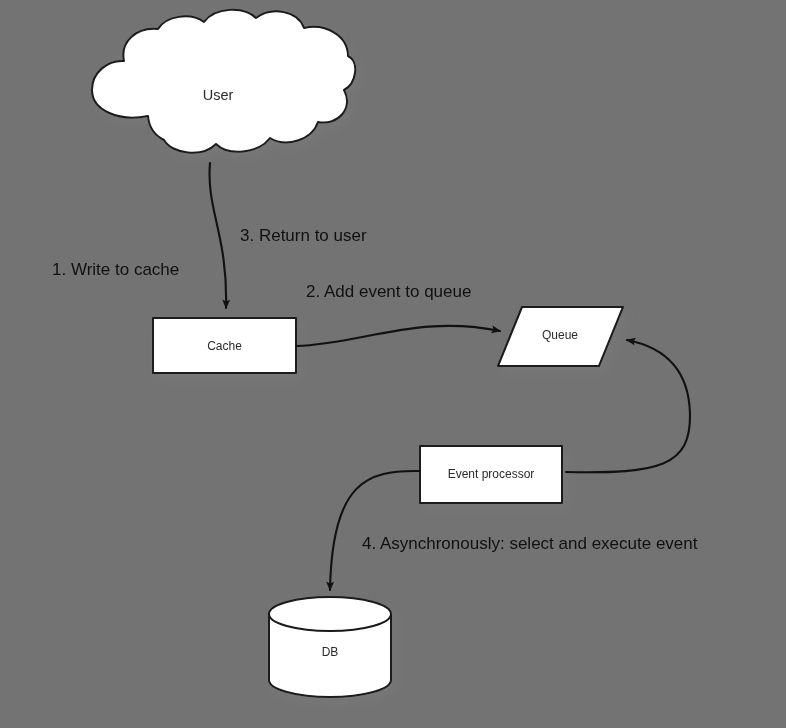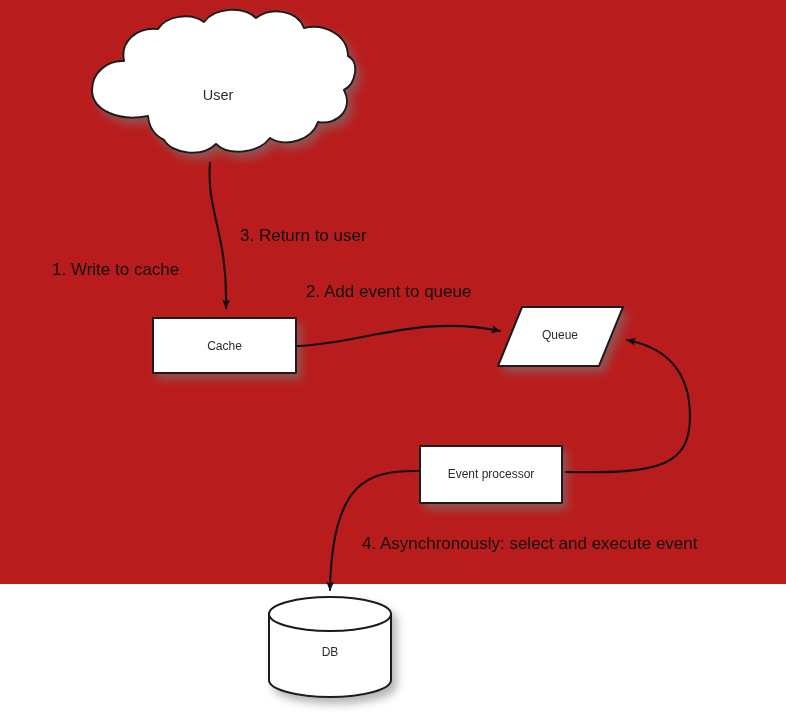--- a/index.html
+++ b/index.html
@@ -9,22 +9,22 @@
   }
   body {
     width: 786px;
     height: 728px;
     overflow: hidden;
     font-family: "Liberation Sans", sans-serif;
   }
   #diagram-root {
     position: relative;
     width: 786px;
-    height: 584px;
-    background: #b91c1c;
+    height: 728px;
+    background: #737373;
     text-align: right;
   }
   svg#diagram-svg {
     display: block;
     width: 786px;
     height: 728px;
   }
   .node-shape {
     fill: #ffffff;
     stroke: #1a1a1a;

